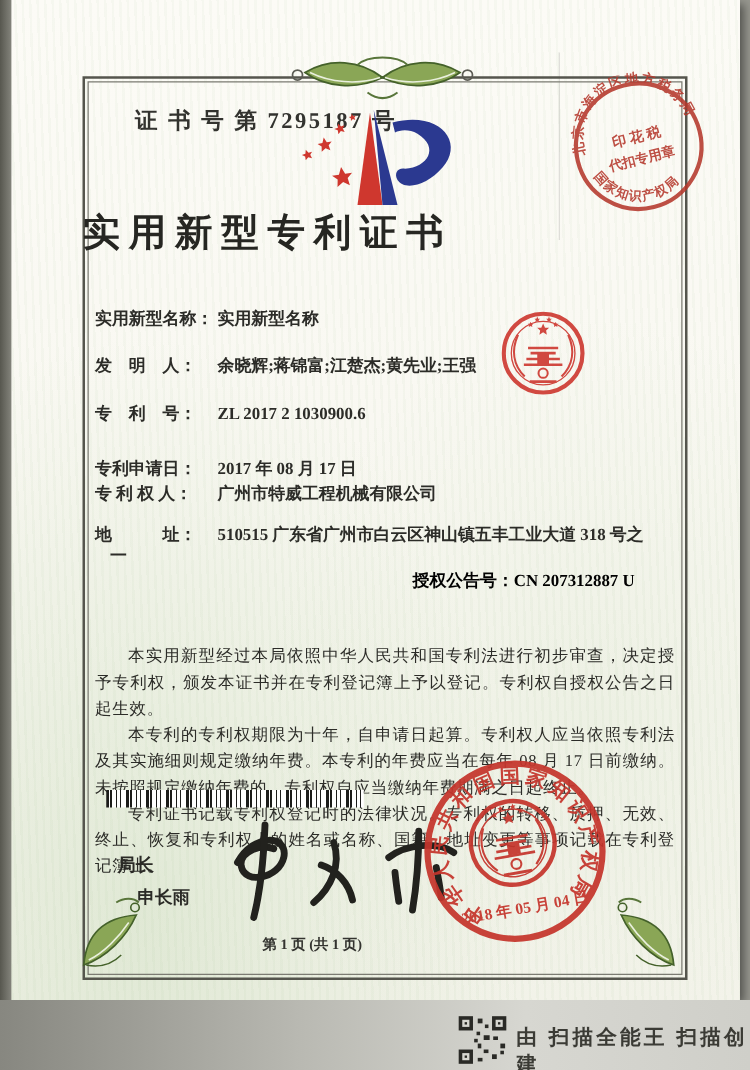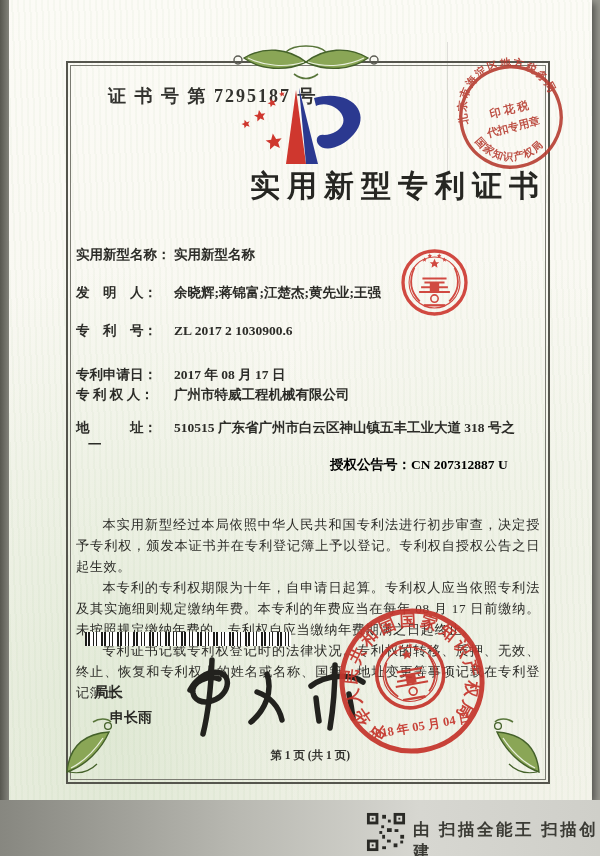--- a/index.html
+++ b/index.html
@@ -15,33 +15,33 @@
     box-shadow:3px 3px 7px rgba(0,0,0,.45);}
   .left-edge{position:absolute;left:0;top:0;width:9px;height:800px;background:linear-gradient(90deg,#57574f,#83837b);}
   .bottom-band{position:absolute;left:0;top:800px;width:600px;height:56px;
     background:linear-gradient(90deg,#878780 0%,#b9b9b2 40%,#d7d7d1 70%,#cfcfc9 100%);}
   .crease{position:absolute;left:447px;top:42px;width:1px;height:150px;background:rgba(60,60,55,.14);}
   
   .frame{position:absolute;left:66px;top:61px;width:480px;height:719px;border:2px solid #55554d;}
   .frame::after{content:"";position:absolute;inset:2px;border:1px solid #7b7b72;}
   
   .cert-no{position:absolute;left:76px;top:84px;font-size:18px;font-weight:600;letter-spacing:2px;color:#33332f;margin-left:32px;}
-  .title{position:absolute;left:66px;top:166px;width:480px;text-align:right;font-size:30px;font-weight:700;letter-spacing:7px;color:#262622;}
+  .title{position:absolute;left:66px;top:166px;width:480px;text-align:left;font-size:30px;font-weight:700;letter-spacing:7px;color:#262622;}
   .row{position:absolute;left:76px;font-size:13.5px;font-weight:600;color:#2c2c28;white-space:nowrap;}
   .row .lab{display:inline-block;min-width:96px;}
   .row .val{margin-left:2px;}
   .addr2{position:absolute;left:88px;top:436px;font-size:13.5px;font-weight:600;color:#2c2c28;}
   .grant-no{position:absolute;left:330px;top:456px;font-size:13.5px;font-weight:600;color:#000000;white-space:nowrap;}
   .paras{position:absolute;left:76px;top:483px;width:464px;font-size:13.2px;font-weight:500;color:#2c2c28;line-height:21px;text-align:justify;letter-spacing:.6px;margin-top:31px;}
   .paras p{margin:0;text-indent:2em;}
   .barcode{position:absolute;left:85px;top:632px;width:206px;height:14px;
     background:repeating-linear-gradient(90deg,#1c1c1a 0 2px,#fff 2px 3px,#1c1c1a 3px 5px,#fff 5px 8px,#1c1c1a 8px 9px,#fff 9px 11px,#1c1c1a 11px 12px,#fff 12px 16px);}
   .director-title{position:absolute;left:94px;top:683px;font-size:14.5px;font-weight:700;color:#2a2a26;}
   .director-name{position:absolute;left:94px;top:709px;font-size:14px;font-weight:700;color:#2a2a26;margin-left:16px;}
-  .footer{position:absolute;left:210px;top:748px;width:140px;text-align:right;font-size:11.5px;font-weight:600;color:#33332f;}
+  .footer{position:absolute;left:210px;top:748px;width:140px;text-align:left;font-size:11.5px;font-weight:600;color:#33332f;}
   
   .logo{position:absolute;left:230px;top:86px;}
   .tax-stamp{position:absolute;left:452px;top:58px;transform:rotate(-14deg);opacity:.88;}
   .emblem-mark{position:absolute;left:401px;top:249px;opacity:.95;}
   .signature{position:absolute;left:165px;top:648px;}
   .big-seal{position:absolute;left:337px;top:606px;transform:rotate(-10deg);opacity:.93;}
   .orn-top{position:absolute;left:224px;top:40px;}
   .orn-bl{position:absolute;left:63px;top:712px;}
   .orn-br{position:absolute;left:491px;top:712px;transform:scaleX(-1);}
   .qr{position:absolute;left:366px;top:812px;}

